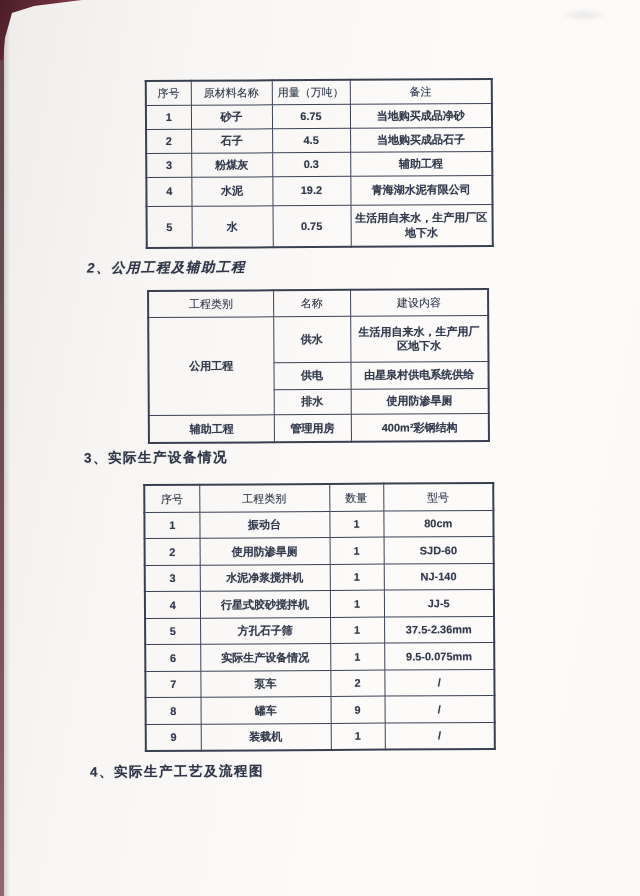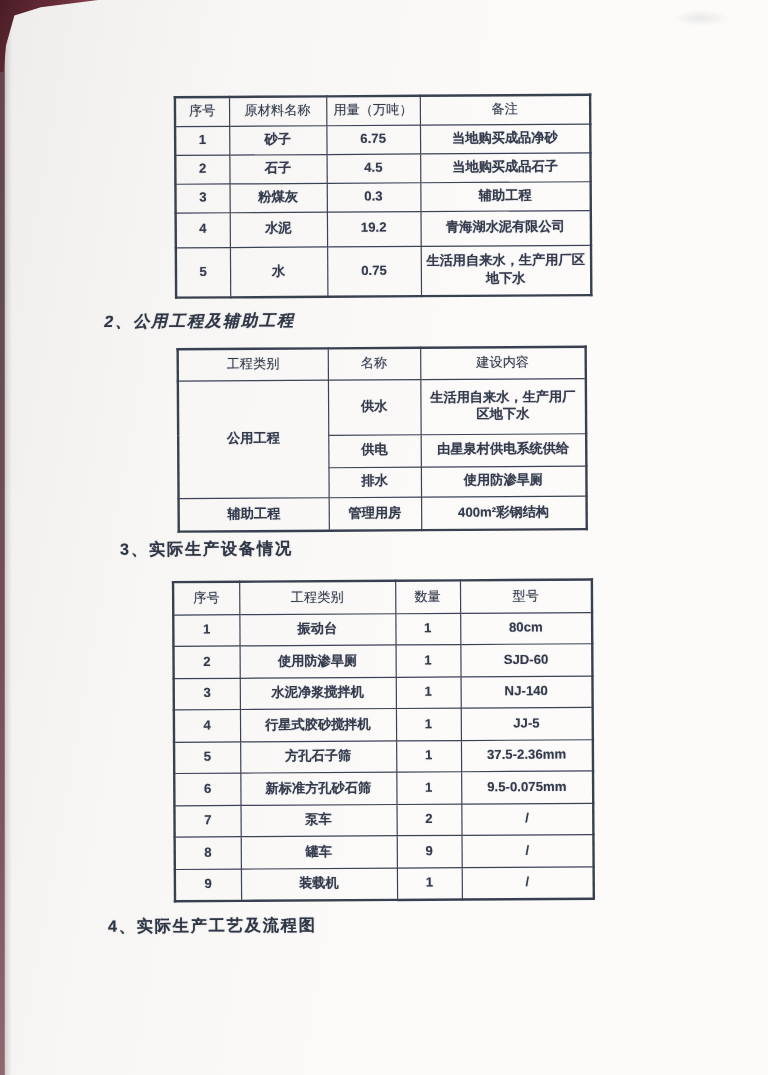--- a/index.html
+++ b/index.html
@@ -54,21 +54,21 @@
   #table1 tbody tr:nth-child(4){height:29px;}
   #table1 tbody tr:nth-child(5){height:42px;}
   
   #table2{left:148px;top:289px;width:340px;}
   #table2 thead tr{height:26px;}
   
   #table3{left:143px;top:483px;width:349px;}
   #table3 thead tr{height:27px;}
   #table3 tbody tr{height:26.5px;}
   #heading2{left:88px;top:258px;font-style:italic;}
-  #heading3{left:100px;top:448px;}
+  #heading3{left:84px;top:448px;}
   #heading4{left:88px;top:762px;}
 </style>
 </head>
 <body>
 
 <div id="edge-left"></div>
 <div id="edge-left-shadow"></div>
 <div id="corner-wedge"></div>
 <div id="smudge-tr"></div>
 
@@ -203,21 +203,21 @@
           <td>JJ-5</td>
         </tr>
         <tr>
           <td>5</td>
           <td>方孔石子筛</td>
           <td>1</td>
           <td>37.5-2.36mm</td>
         </tr>
         <tr>
           <td>6</td>
-          <td>新标准方孔砂石筛</td>
+          <td>实际生产设备情况</td>
           <td>1</td>
           <td>9.5-0.075mm</td>
         </tr>
         <tr>
           <td>7</td>
           <td>泵车</td>
           <td>2</td>
           <td>/</td>
         </tr>
         <tr>

